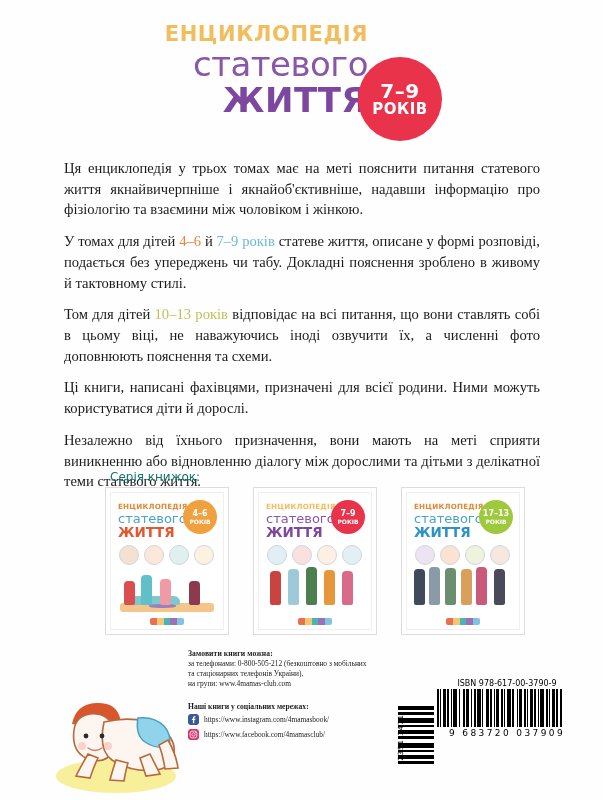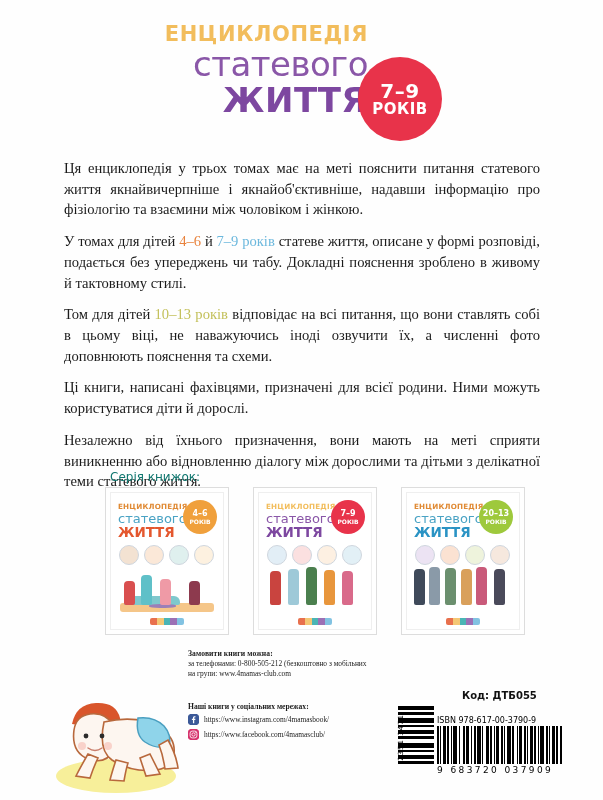--- a/index.html
+++ b/index.html
@@ -222,22 +222,23 @@
   .sico { width: 11px; height: 11px; border-radius: 2.5px; display:block; }
 
   
   .code {
     position: absolute; left: 462px; top: 690px;
     font-family: "DejaVu Sans", sans-serif;
     font-size: 10px; font-weight: bold; color: #111;
     white-space: nowrap;
   }
   .isbn-box {
-    position: absolute; left: 437px; top: 716px;
+    position: absolute; left: 437px; top: 679px;
     width: 140px;
+    text-align: center;
   }
   .isbn-text {
     font-family: "DejaVu Sans", sans-serif;
     font-size: 8px; color: #000; margin-bottom: 1px;
     white-space: nowrap;
   }
   .bars { height: 38px; width: 138px; display: flex; align-items: flex-end; gap: 0; }
   .bars span { display: block; background: #000; height: 100%; }
   .barcode-digits {
     font-family: "DejaVu Sans", sans-serif;
@@ -340,21 +341,21 @@
         <div class="cv-logo"></div>
       </div>
     </div>
 
     <div class="cover">
       <div class="cover-inner">
         <div class="cv-t1" style="color:#e08a34">ЕНЦИКЛОПЕДІЯ</div>
         <div class="cv-t2" style="color:#4aa3c4">статевого</div>
         <div class="cv-t3" style="color:#2a93c4">ЖИТТЯ</div>
         <div class="cv-badge" style="background:#9ec93c">
-          <span class="r">20–13</span>
+          <span class="r">17–13</span>
           <span class="w">РОКІВ</span>
         </div>
         <div class="cv-icons">
           <i style="background:#ece3f3"></i>
           <i style="background:#fbe2d2"></i>
           <i style="background:#eef3dc"></i>
           <i style="background:#f6e8de"></i>
         </div>
         <div class="cv-scene">
           <span class="kid" style="left:6%;height:36px;background:#3f4a5a"></span>
@@ -385,20 +386,21 @@
       <circle cx="60" cy="52" r="2.4" fill="#2b2b2b"></circle>
       <path d="M46 64 q7 5 14 0" stroke="#c97d6a" stroke-width="1.5" fill="none" stroke-linecap="round"></path>
       <circle cx="40" cy="62" r="4" fill="#f8c9c0" opacity=".8"></circle>
       <circle cx="66" cy="62" r="4" fill="#f8c9c0" opacity=".8"></circle>
     </svg>
   </div>
 
   <div class="contact">
     <div class="ttl">Замовити книги можна:</div>
     <div class="ln">за телефонами: 0-800-505-212 (безкоштовно з мобільних</div>
+    <div class="ln">та стаціонарних телефонів України),</div>
     <div class="ln">на групи: www.4mamas-club.com</div>
   </div>
 
   <div class="social-title">Наші книги у соціальних мережах:</div>
 
   <div class="social-row fb">
     <svg class="sico" viewBox="0 0 24 24">
       <rect width="24" height="24" rx="5" fill="#3b5998"></rect>
       <path d="M13.6 20v-7h2.3l.35-2.7H13.6V8.6c0-.78.22-1.3 1.33-1.3h1.42V4.9c-.25-.03-1.1-.1-2.08-.1-2.06 0-3.47 1.26-3.47 3.57V10.3H8.5V13h2.3v7z" fill="#fff"></path>
     </svg>

